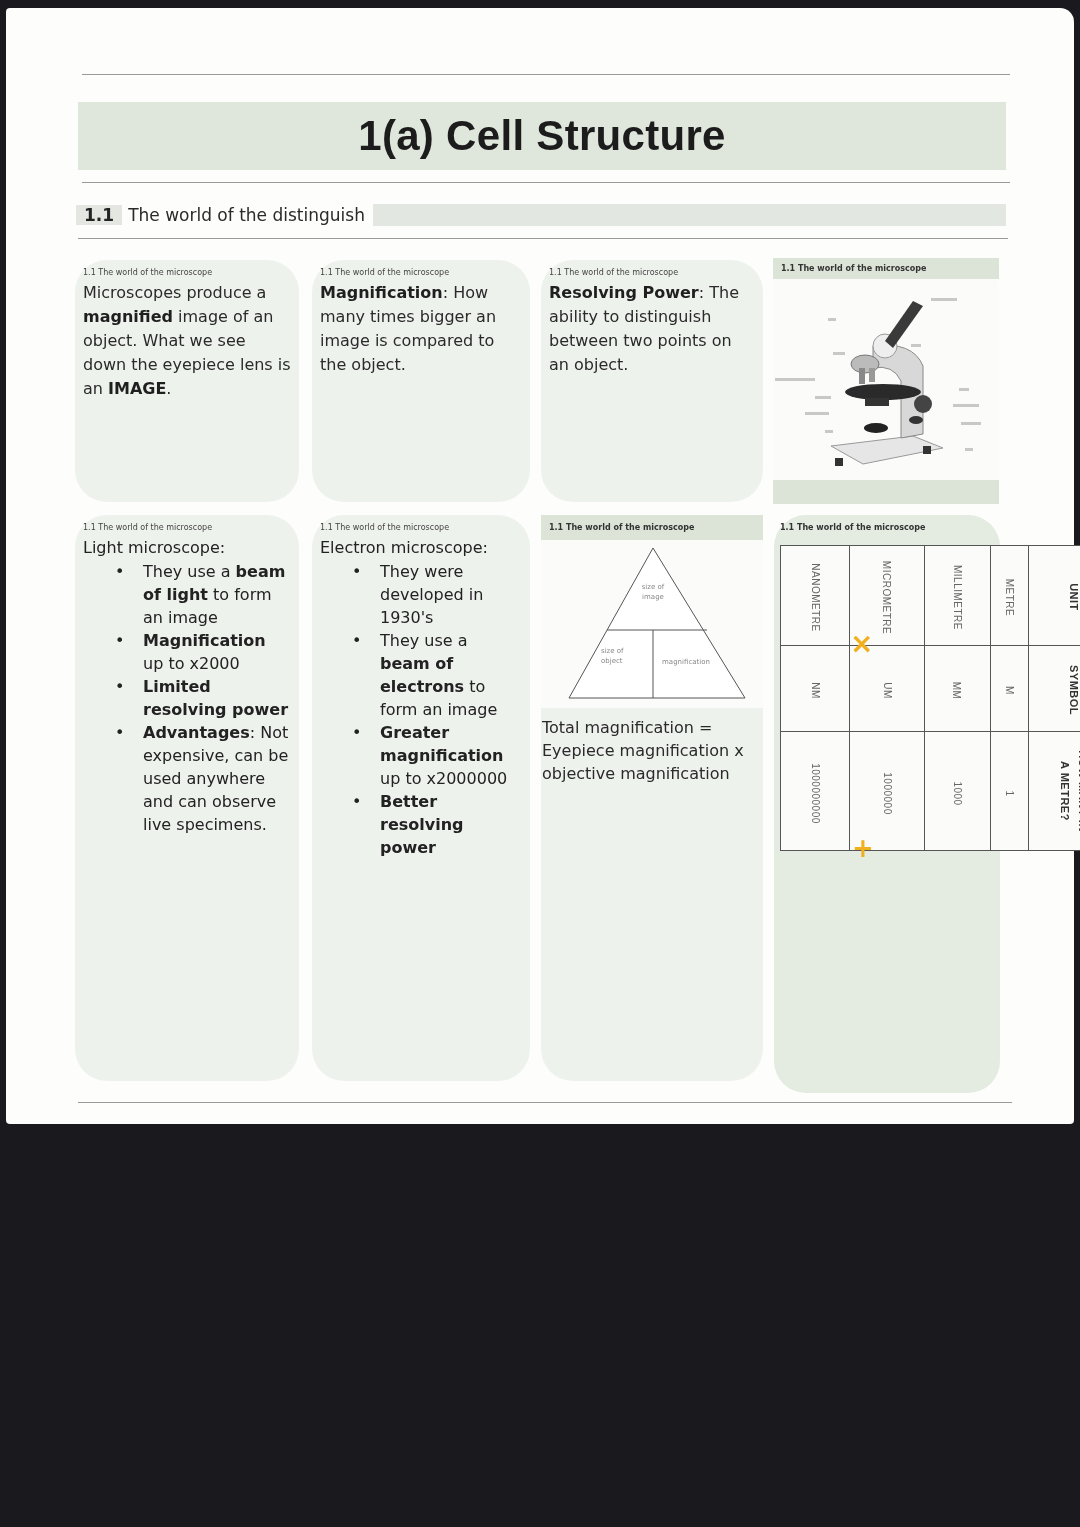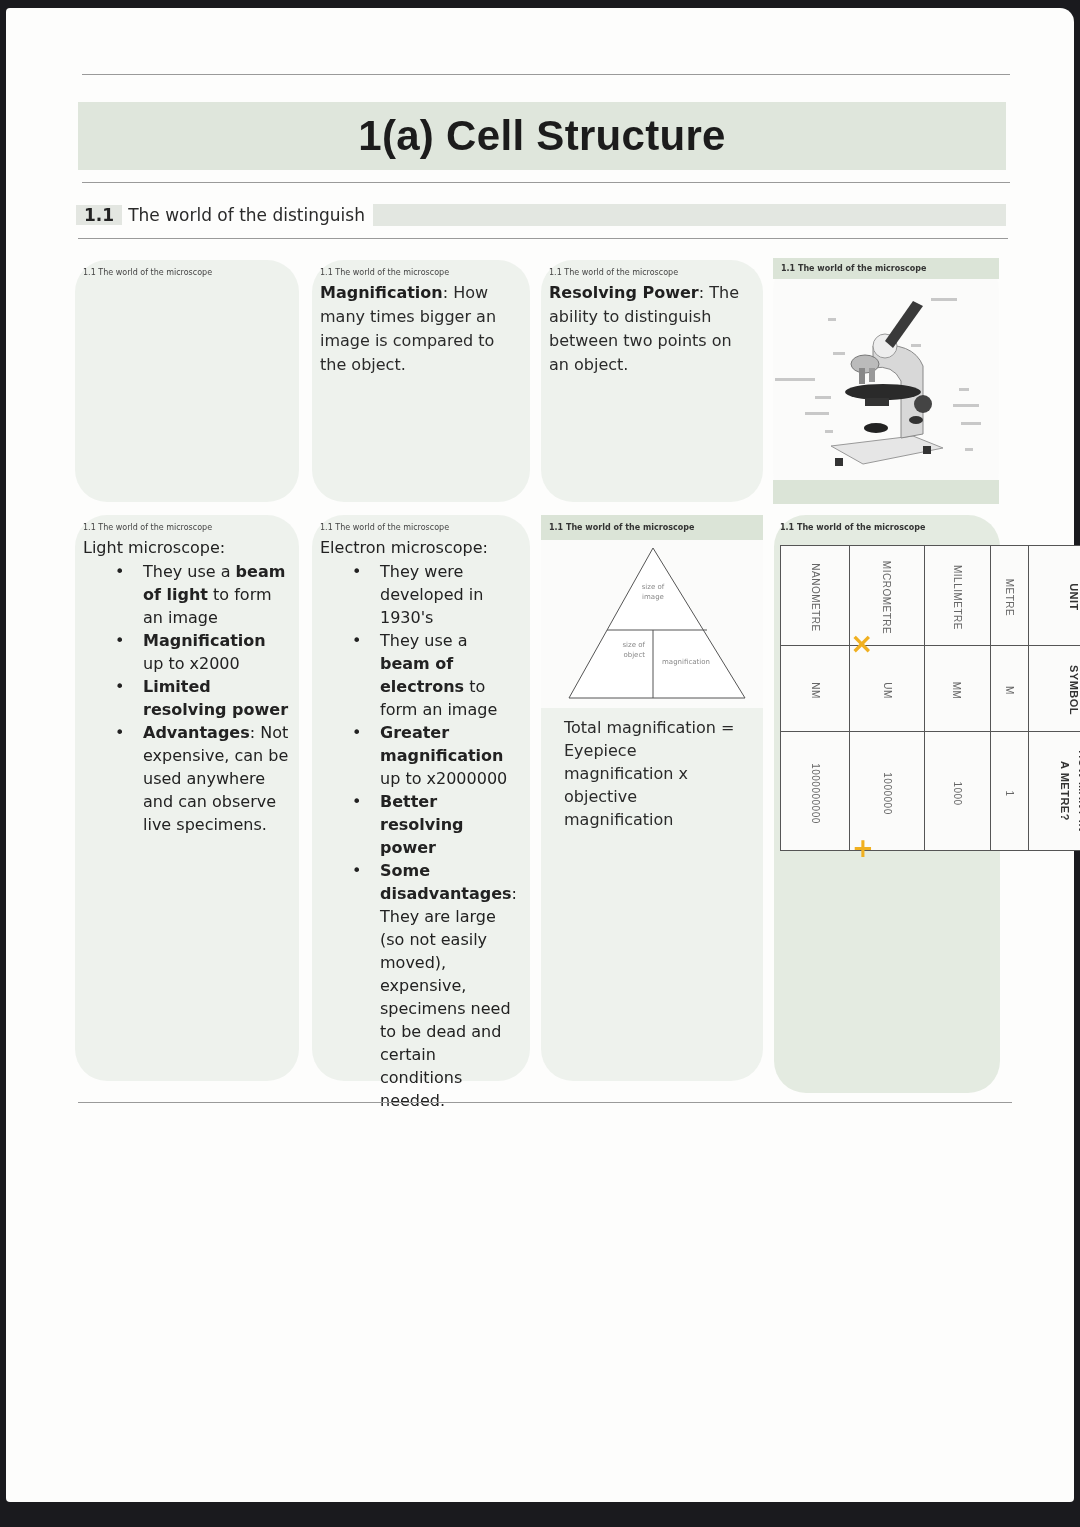--- a/index.html
+++ b/index.html
@@ -1,21 +1,21 @@
 <!DOCTYPE html>
 <html><head>
 <meta charset="utf-8">
 <style>
   html, body { margin: 0; padding: 0; }
   body {
     width: 1080px; height: 1527px; background: #1a1a1e; position: relative; overflow: hidden;
     font-family: "DejaVu Sans", sans-serif; color: #222;
   }
   .page {
-    position: absolute; left: 6px; top: 8px; width: 1068px; height: 1494px;
+    position: absolute; left: 6px; top: 8px; width: 1068px; height: 1116px;
     background: #fdfdfc; border-radius: 4px 14px 4px 4px;
   }
   .rule { position: absolute; height: 1px; background: #9a9a9a; }
   .title-band {
     position: absolute; left: 72px; top: 94px; width: 928px; height: 68px;
     background: #dfe6dc; display: flex; align-items: center; justify-content: center;
   }
   .title-band h1 {
     margin: 0; font-family: "Liberation Sans", sans-serif; font-weight: 700; font-size: 42px; color: #1c1c1c;
     letter-spacing: 0.3px;
@@ -71,20 +71,23 @@
   <div class="section-row">
     <span class="num">1.1</span>
     <span class="label">The world of the distinguish</span>
     <span class="fill"></span>
   </div>
 
   <div class="rule" style="left:72px; top:230px; width:930px;"></div>
 
   <div class="card" style="left:69px; top:252px; width:224px; height:242px;">
     <div class="cap">1.1 The world of the microscope</div>
+    <div class="body">
+      <span>Microscopes produce a </span><b>magnified</b><span> image of an object. What we see down the eyepiece lens is an </span><b>IMAGE</b><span>.</span>
+    </div>
   </div>
 
   <div class="card" style="left:306px; top:252px; width:218px; height:242px;">
     <div class="cap">1.1 The world of the microscope</div>
     <div class="body">
       <b>Magnification</b><span>: How many times bigger an image is compared to the object.</span>
     </div>
   </div>
 
   <div class="card" style="left:535px; top:252px; width:222px; height:242px;">
@@ -150,37 +153,36 @@
   </div>
 
   <div class="card" style="left:306px; top:507px; width:218px; height:566px;">
     <div class="cap">1.1 The world of the microscope</div>
     <div class="heading">Electron microscope:</div>
     <ul>
       <li><span>They were developed in 1930's</span><b></b><span></span></li>
       <li><span>They use a </span><b>beam of electrons</b><span> to form an image</span></li>
       <li><span></span><b>Greater magnification</b><span> up to x2000000</span></li>
       <li><span></span><b>Better resolving power</b><span></span></li>
-      <li><span></span><b>Some disadvantages</b><span>: They are large (so not easily moved), expensive, specimens need to be dead and certain conditions needed.</span></li>
     </ul>
   </div>
 
   <div class="card" style="left:535px; top:507px; width:222px; height:566px; padding:0;">
     <div class="cap band" style="margin:0; padding:8px 8px;">1.1 The world of the microscope</div>
     <div style="position:relative; height:168px; background:#fbfbfa;">
       <svg width="222" height="168" viewBox="0 0 222 168">
         <polygon points="112,8 28,158 204,158" fill="#fff" stroke="#555" stroke-width="1"></polygon>
         <line x1="66" y1="90" x2="166" y2="90" stroke="#555" stroke-width="1"></line>
         <line x1="112" y1="90" x2="112" y2="158" stroke="#555" stroke-width="1"></line>
       </svg>
       <div style="position:absolute; left:92px; top:42px; width:40px; text-align:center; font-size:7px; color:#888; line-height:10px;">size of image</div>
-      <div style="position:absolute; left:60px; top:100px; width:44px; text-align:right; font-size:7px; color:#888; line-height:10px;">size of object</div>
+      <div style="position:absolute; left:60px; top:106px; width:44px; text-align:left; font-size:7px; color:#888; line-height:10px;">size of object</div>
       <div style="position:absolute; left:114px; top:118px; width:62px; text-align:center; font-size:7px; color:#888;">magnification</div>
     </div>
-    <div class="body" style="padding:8px 23px; font-size:16px; line-height:23px;">Total magnification = Eyepiece magnification x objective magnification</div>
+    <div class="body" style="padding:8px 1px; font-size:16px; line-height:23px;">Total magnification = Eyepiece magnification x objective magnification</div>
   </div>
 
   <div class="card" style="left:768px; top:507px; width:226px; height:578px; background:#e4ebe1; padding:0;">
     <div class="cap" style="padding:8px 6px 0 6px; font-weight:700; color:#333;">1.1 The world of the microscope</div>
     <table class="units-table">
       <tbody>
           <tr style="height:100px;">
         <td style="width:20%;"><span class="rot">NANOMETRE</span></td>
         <td style="width:20%;"><span class="rot">MICROMETRE</span></td>
         <td style="width:20%;"><span class="rot">MILLIMETRE</span></td>

